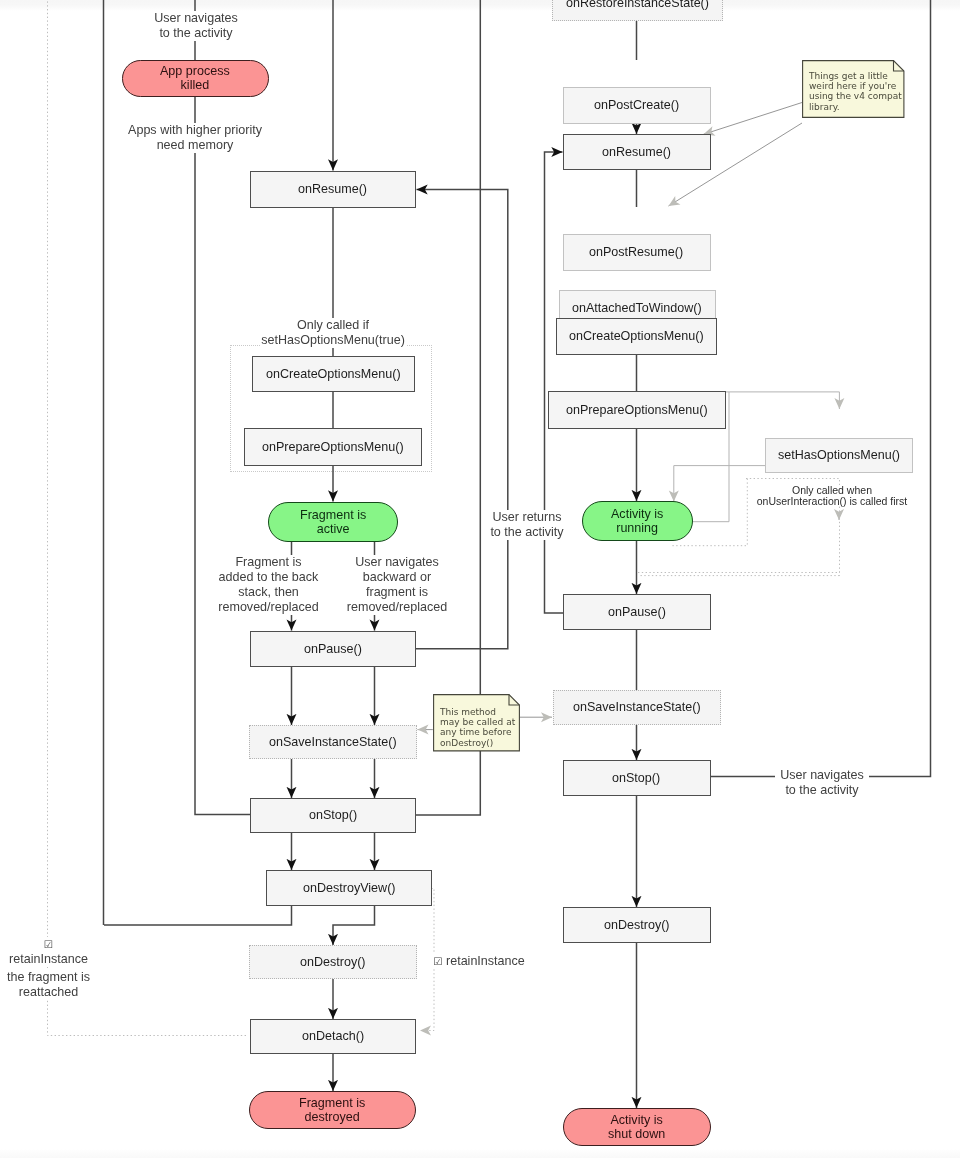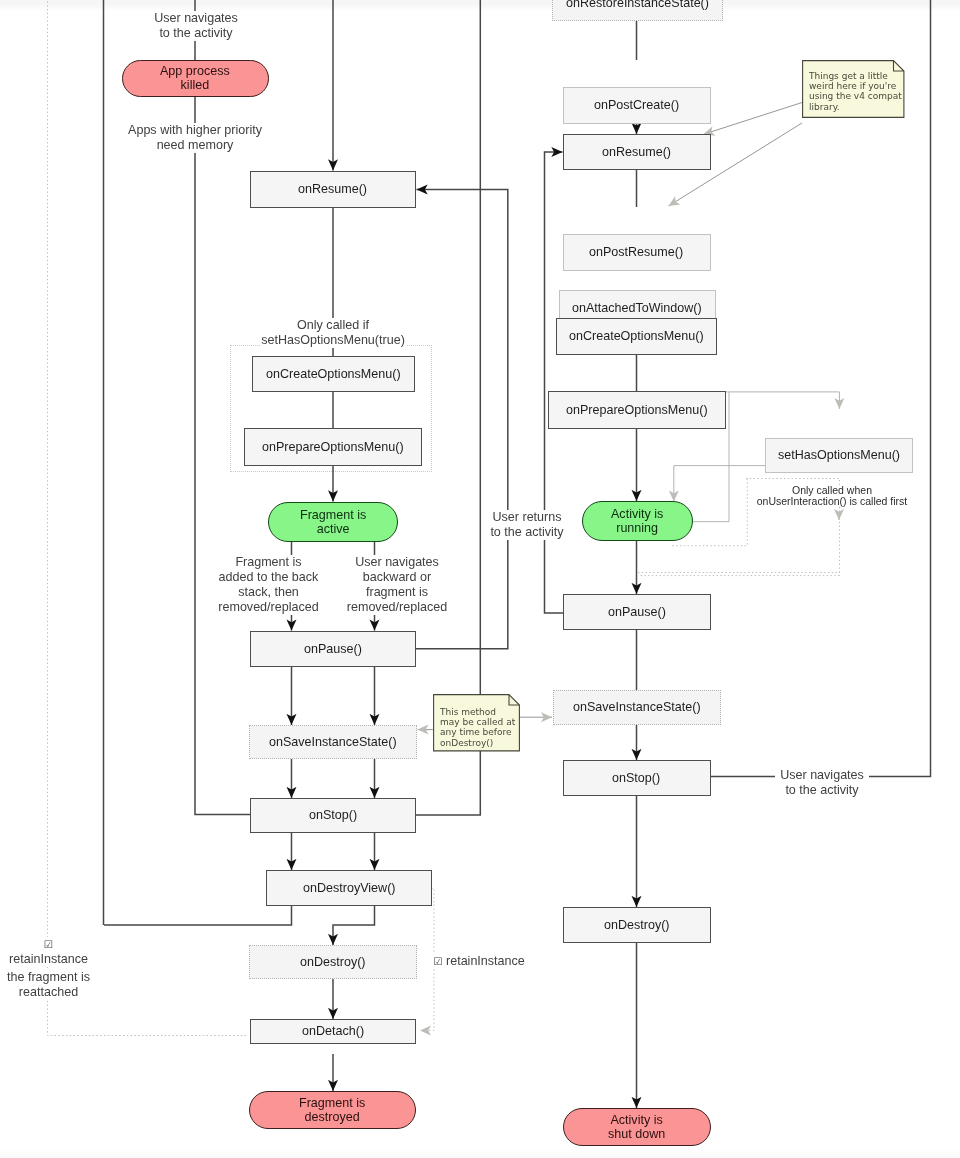--- a/index.html
+++ b/index.html
@@ -134,21 +134,21 @@
     </div>
     <div class="node meth" style="left: 250px; top: 798px; width: 166px; height: 35px;">
       <span style="white-space: pre-line;">onStop()</span>
     </div>
     <div class="node meth" style="left: 250px; top: 870px; width: 166px; height: 36px; margin-left: 16px;">
       <span style="white-space: pre-line;">onDestroyView()</span>
     </div>
     <div class="node meth dotted" style="left: 249px; top: 945px; width: 168px; height: 34px;">
       <span style="white-space: pre-line;">onDestroy()</span>
     </div>
-    <div class="node meth" style="left: 250px; top: 1019px; width: 166px; height: 25px;">
+    <div class="node meth" style="left: 250px; top: 1019px; width: 166px; height: 35px;">
       <span style="white-space: pre-line;">onDetach()</span>
     </div>
     <div class="node term red" style="left: 249px; top: 1091px; width: 167px; height: 38px;">
       <span style="white-space: pre-line;">Fragment is
 destroyed</span>
     </div>
     <div class="node meth dotted" style="left: 551.5px; top: -14px; width: 171px; height: 35px;">
       <span style="white-space: pre-line;">onRestoreInstanceState()</span>
     </div>
     <div class="node meth thin" style="left: 562.5px; top: 60px; width: 148px; height: 37px;">

